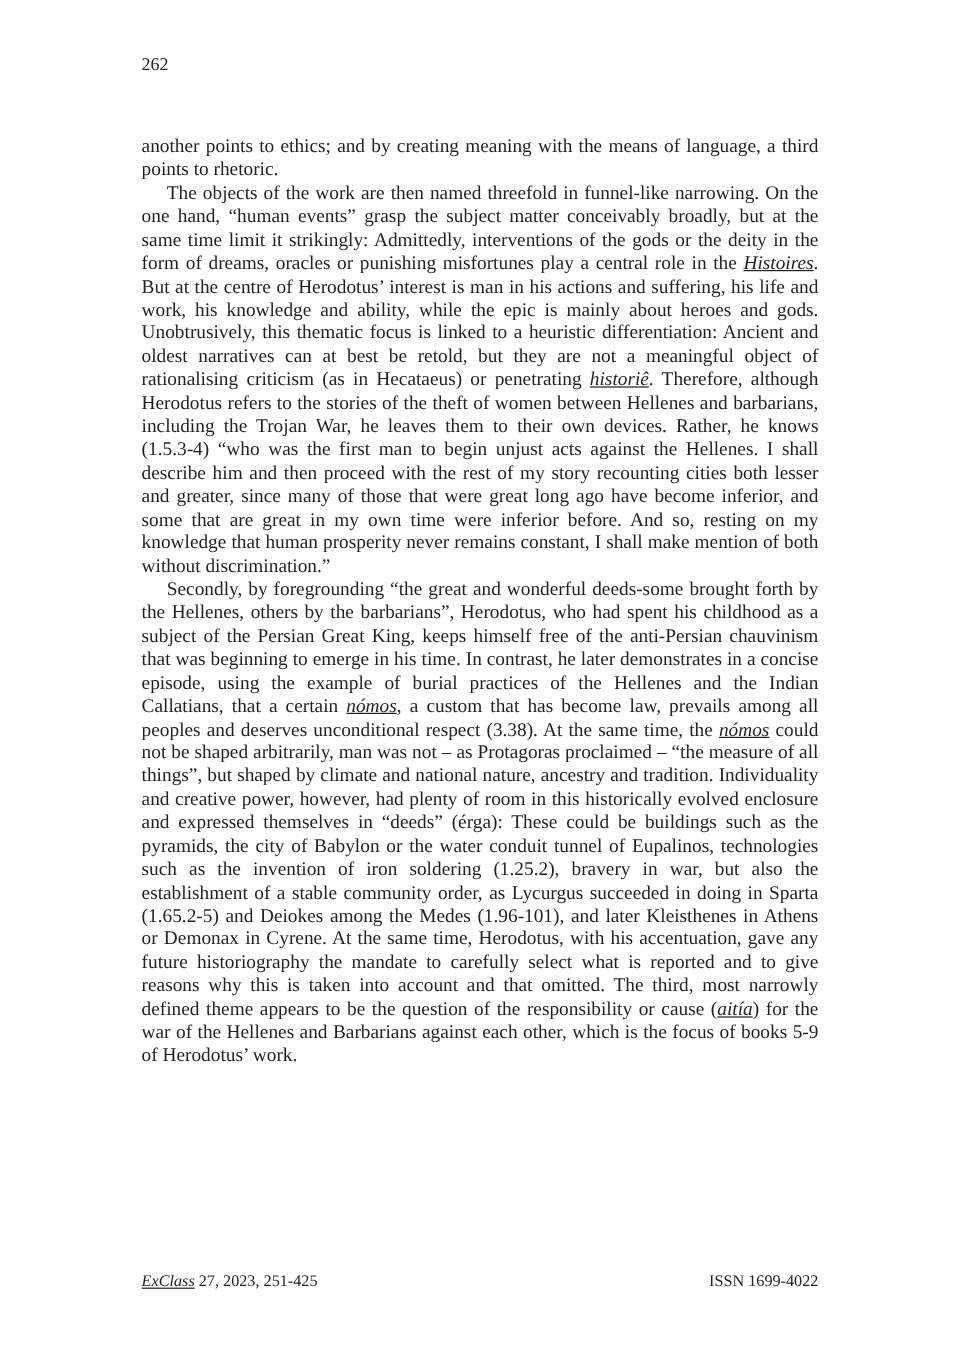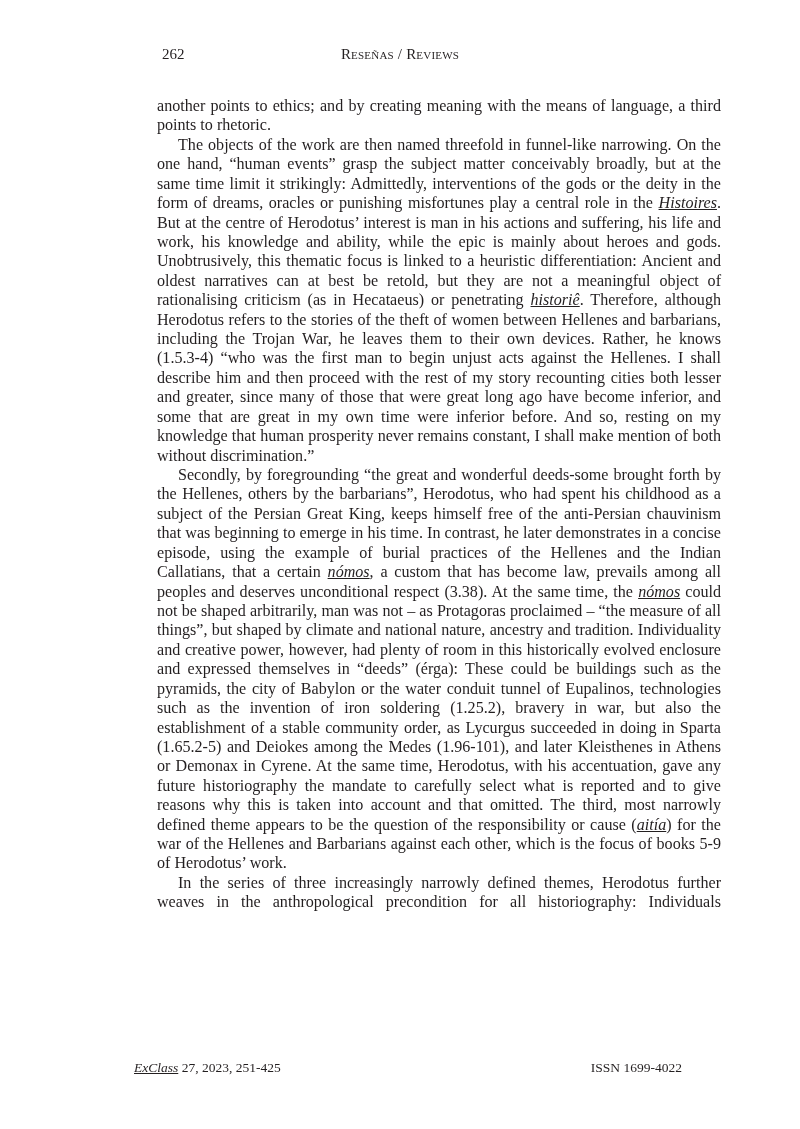--- a/index.html
+++ b/index.html
@@ -5,52 +5,50 @@
   html, body { margin: 0; padding: 0; background: #ffffff; }
   body {
     width: 800px; height: 1129px; position: relative; overflow: hidden;
     font-family: "Liberation Serif", "DejaVu Serif", serif;
     color: #231f20;
   }
   .running-head {
     position: absolute; top: 46px; left: 118px; width: 564px; height: 20px;
     font-size: 15px;
   }
-  .page-number { position: absolute; left: 0; top: 0; margin-left: 44px; }
+  .page-number { position: absolute; left: 0; top: 0; }
   .running-title {
     position: absolute; left: 0; right: 0; top: 0; text-align: center;
     font-variant: small-caps; letter-spacing: 0.2px;
   }
   .body-text {
-    position: absolute; top: 96px; left: 118px; width: 564px;
+    position: absolute; top: 113px; left: 118px; width: 564px;
     font-size: 16.1px; line-height: 19.42px;
-    text-align: justify; hyphens: manual; margin-left: 39px;
+    text-align: justify; hyphens: manual;
   }
   .body-text p { margin: 0; text-indent: 0; }
   .body-text p.indent { text-indent: 21px; }
   .body-text p.last-line-justify { text-align-last: justify; }
   i { font-style: italic; text-decoration: underline; }
   .footer {
     position: absolute; top: 1060px; left: 118px; width: 564px; height: 18px;
     font-size: 13.5px;
   }
-  .footer-left { position: absolute; left: 16px; top: 0; text-align: right; }
+  .footer-left { position: absolute; left: 0; top: 0; text-align: right; }
   .footer-right { position: absolute; right: 0; top: 0; }
 </style>
 </head>
 <body>
 
 <div class="running-head">
   <span class="page-number">262</span>
-  <span class="running-title">Reseñas / Reviews</span>
 </div>
 
 <div class="body-text">
   <p><span>another points to ethics; and by creating meaning with the means of language, a third points to rhetoric.</span></p>
   <p class="indent"><span>The objects of the work are then named threefold in funnel-like narrowing. On the one hand, “human events” grasp the subject matter conceivably broadly, but at the same time limit it strikingly: Admittedly, interventions of the gods or the deity in the form of dreams, oracles or punishing misfortunes play a central role in the </span><i>Histoires</i><span>. But at the centre of Herodotus’ interest is man in his actions and suffering, his life and work, his knowledge and ability, while the epic is mainly about heroes and gods. Unobtrusively, this thematic focus is linked to a heuristic differentiation: Ancient and oldest narratives can at best be retold, but they are not a meaningful object of rationalising criticism (as in Hecataeus) or penetrating </span><i>historiê</i><span>. Therefore, although Herodotus refers to the stories of the theft of women between Hellenes and barbarians, including the Trojan War, he leaves them to their own devices. Rather, he knows (1.5.3-4) “who was the first man to begin unjust acts against the Hellenes. I shall describe him and then proceed with the rest of my story recounting cities both lesser and greater, since many of those that were great long ago have become inferior, and some that are great in my own time were inferior before. And so, resting on my knowledge that human prosperity never remains constant, I shall make mention of both without discrimination.”</span></p>
   <p class="indent"><span>Secondly, by foregrounding “the great and wonderful deeds-some brought forth by the Hellenes, others by the barbarians”, Herodotus, who had spent his childhood as a subject of the Persian Great King, keeps himself free of the anti-Persian chauvinism that was beginning to emerge in his time. In contrast, he later demonstrates in a concise episode, using the example of burial practices of the Hellenes and the Indian Callatians, that a certain </span><i>nómos</i><span>, a custom that has become law, prevails among all peoples and deserves unconditional respect (3.38). At the same time, the </span><i>nómos</i><span> could not be shaped arbitrarily, man was not – as Protagoras proclaimed – “the measure of all things”, but shaped by climate and national nature, ancestry and tradition. Individuality and creative power, however, had plenty of room in this historically evolved enclosure and expressed themselves in “deeds” (érga): These could be buildings such as the pyramids, the city of Babylon or the water conduit tunnel of Eupalinos, technologies such as the invention of iron soldering (1.25.2), bravery in war, but also the establishment of a stable community order, as Lycurgus succeeded in doing in Sparta (1.65.2-5) and Deiokes among the Medes (1.96-101), and later Kleisthenes in Athens or Demonax in Cyrene. At the same time, Herodotus, with his accentuation, gave any future historiography the mandate to carefully select what is reported and to give reasons why this is taken into account and that omitted. The third, most narrowly defined theme appears to be the question of the responsibility or cause (</span><i>aitía</i><span>) for the war of the Hellenes and Barbarians against each other, which is the focus of books 5-9 of Herodotus’ work.</span></p>
-  <p class="indent last-line-justify"><span>In the series of three increasingly narrowly defined themes, Herodotus further weaves in the anthropological precondition for all historiography: Individuals</span></p>
 </div>
 
 <div class="footer">
   <span class="footer-left"><i>ExClass</i><span> 27, 2023, 251-425</span></span>
   <span class="footer-right">ISSN 1699-4022</span>
 </div>
 
 </body></html>

